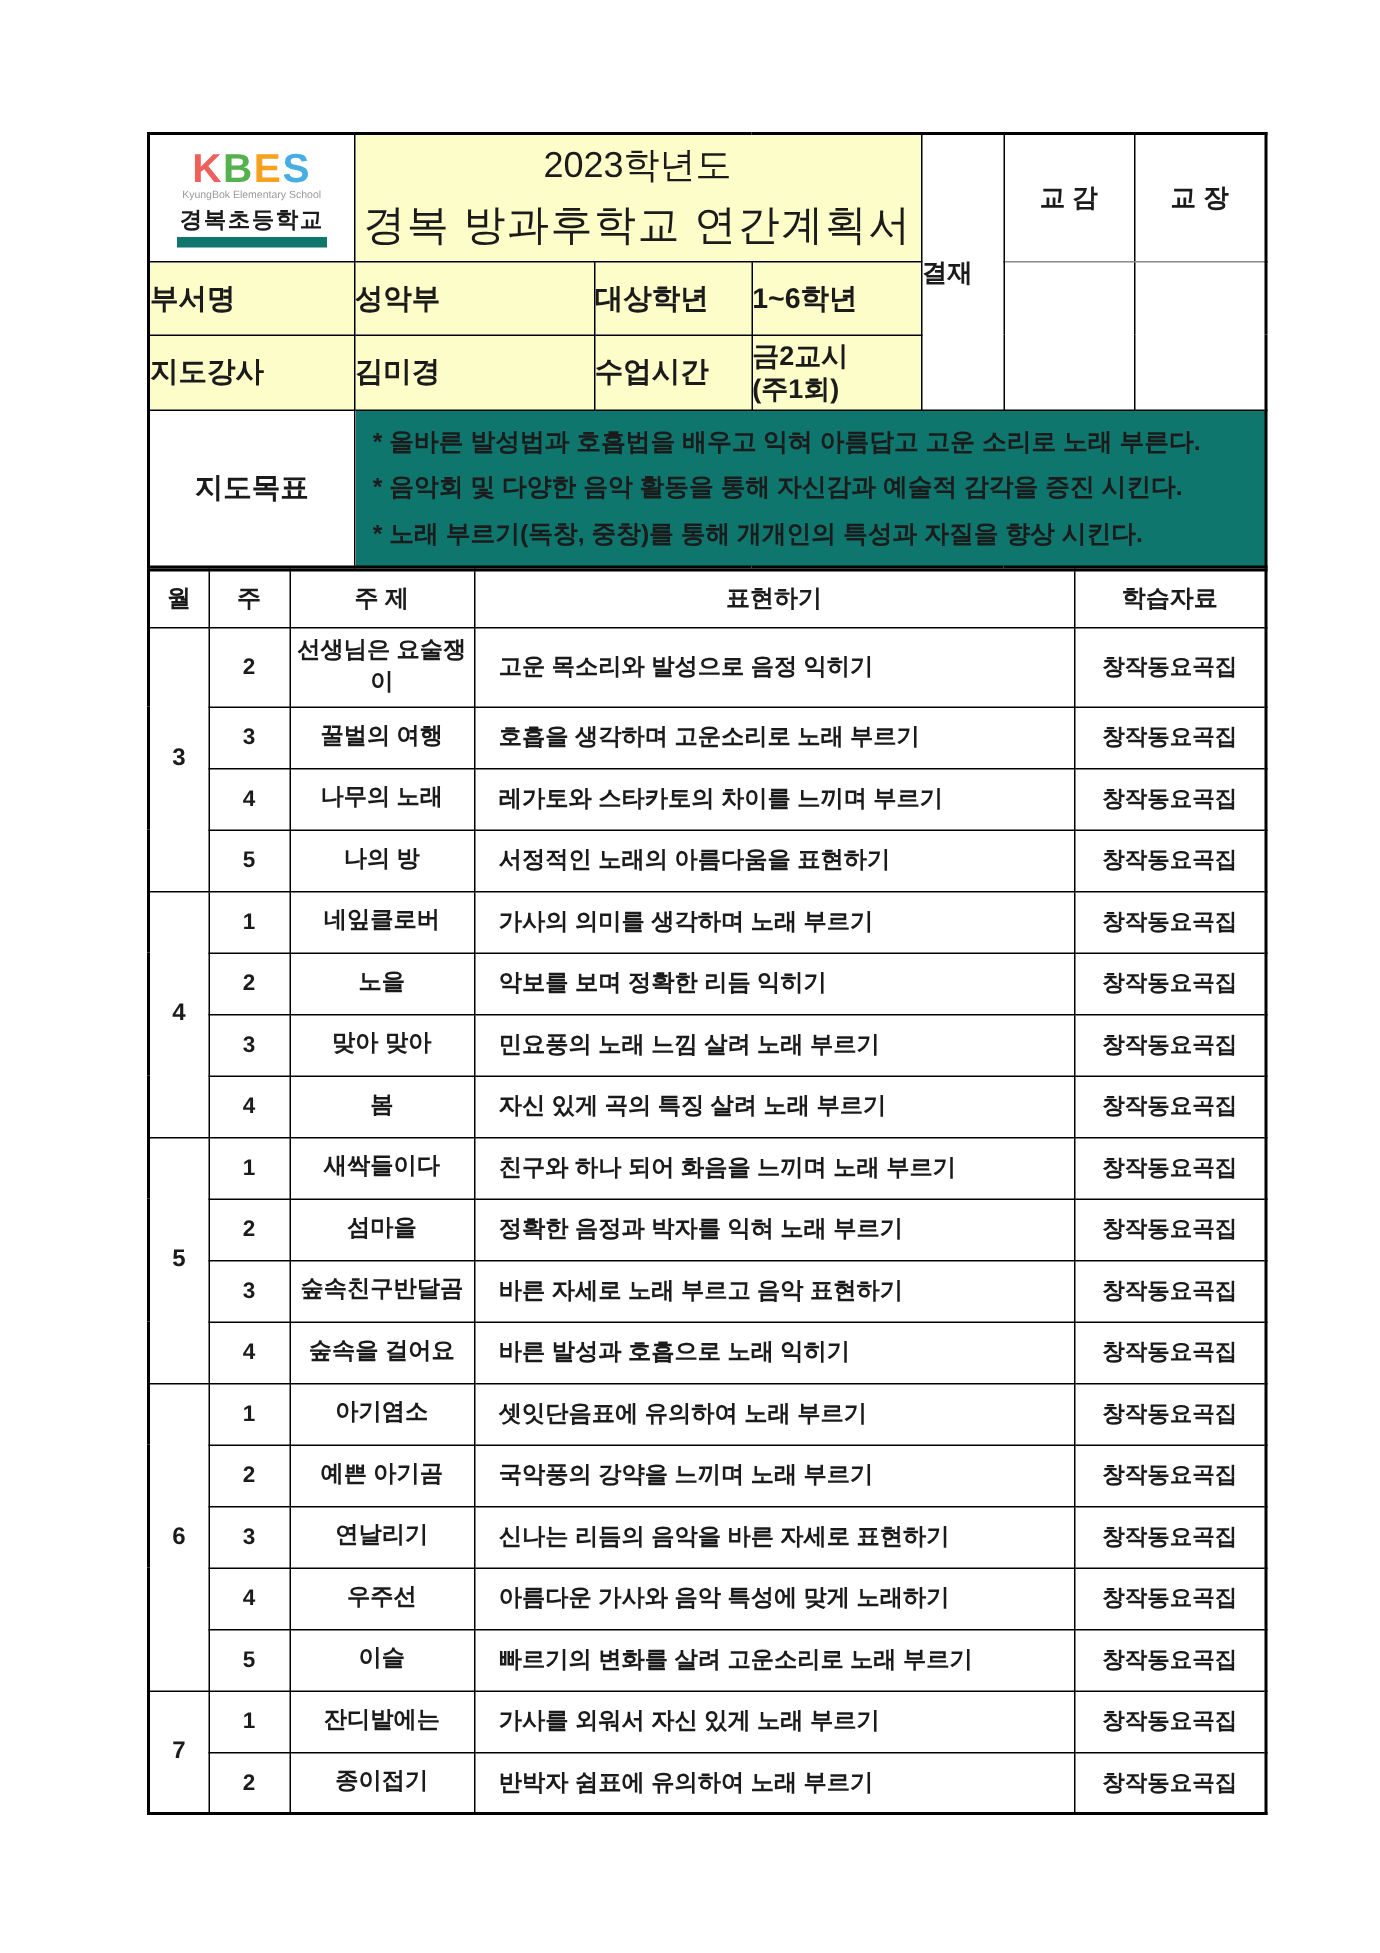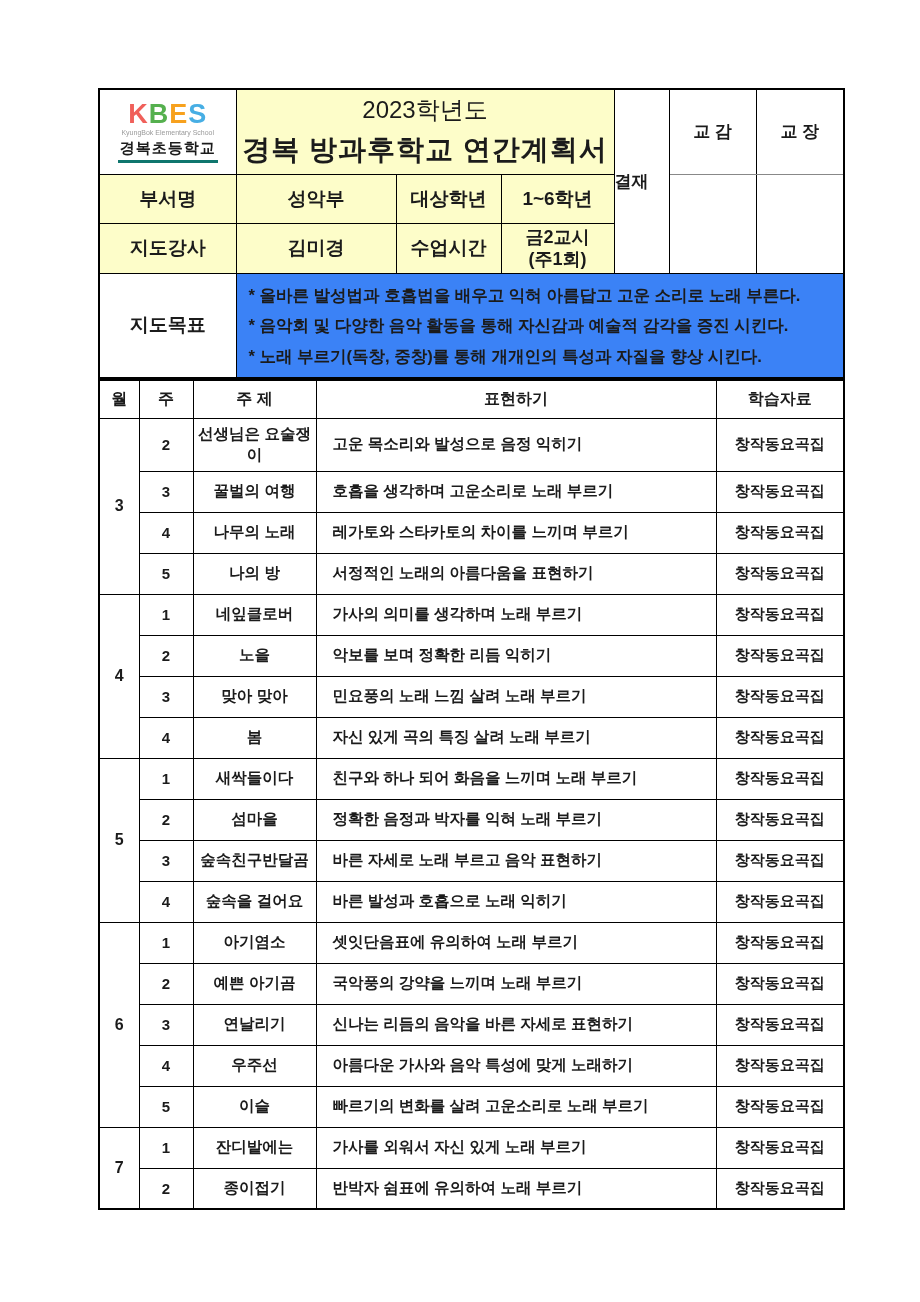--- a/index.html
+++ b/index.html
@@ -34,38 +34,38 @@
   .r4 td { height: 103px; }
 
   .logo-cell { text-align: center; background: #fff; }
   .logo-acronym { font-size: 27px; font-weight: bold; letter-spacing: 1px; line-height: 1; }
   .logo-en { font-size: 7px; color: #9a9a9a; margin-top: 1px; }
   .logo-kr {
     display: inline-block;
     font-family: "Liberation Serif", serif;
     font-size: 15px; font-weight: bold;
     letter-spacing: 1px;
-    border-bottom: 3px solid #0f766e;
+    border-bottom: 7px solid #0f766e;
     padding: 1px 2px 2px 2px;
     margin-top: 2px;
   }
 
   .title-cell { text-align: center; }
   .title-l1 { font-size: 24px; font-weight: normal; }
-  .title-l2 { font-size: 28px; font-weight: bold; margin-top: 5px; letter-spacing: 1px; }
+  .title-l2 { font-size: 28px; font-weight: normal; margin-top: 5px; letter-spacing: 1px; }
 
   .approve-label { font-size: 17px; font-weight: bold; text-align: left; background: #fff; }
   .sig-head { font-size: 17px; font-weight: bold; text-align: center; background: #fff; border-bottom-color: #888; }
   .sig-box { background: #fff; }
 
-  .lbl, .val { font-size: 19px; font-weight: bold; text-align: center; }
+  .lbl, .val { font-size: 19px; font-weight: bold; }
   .val2line div { line-height: 1.25; font-size: 18px; font-weight: bold; }
 
   .goal-lbl { font-size: 19px; font-weight: bold; text-align: center; background: #fff; }
-  .goal-body { background: #3b82f6; padding: 6px 3px 6px 12px; }
+  .goal-body { background: #0f766e; padding: 6px 3px 6px 12px; }
   .goal-body div { font-size: 16.5px; font-weight: bold; line-height: 1.85; white-space: nowrap; }
 
   
   .sched th { height: 38px; font-size: 16px; font-weight: bold; text-align: center; background: #fff; }
   .sched td { font-weight: bold; }
   .sched tr.row td { height: 41px; }
   .sched tr.row.tall td { height: 53px; }
   td.month { font-size: 16px; text-align: center; }
   td.week  { font-size: 15px; text-align: center; }
   td.topic { font-size: 15.5px; text-align: center; padding: 2px; line-height: 1.35; }

